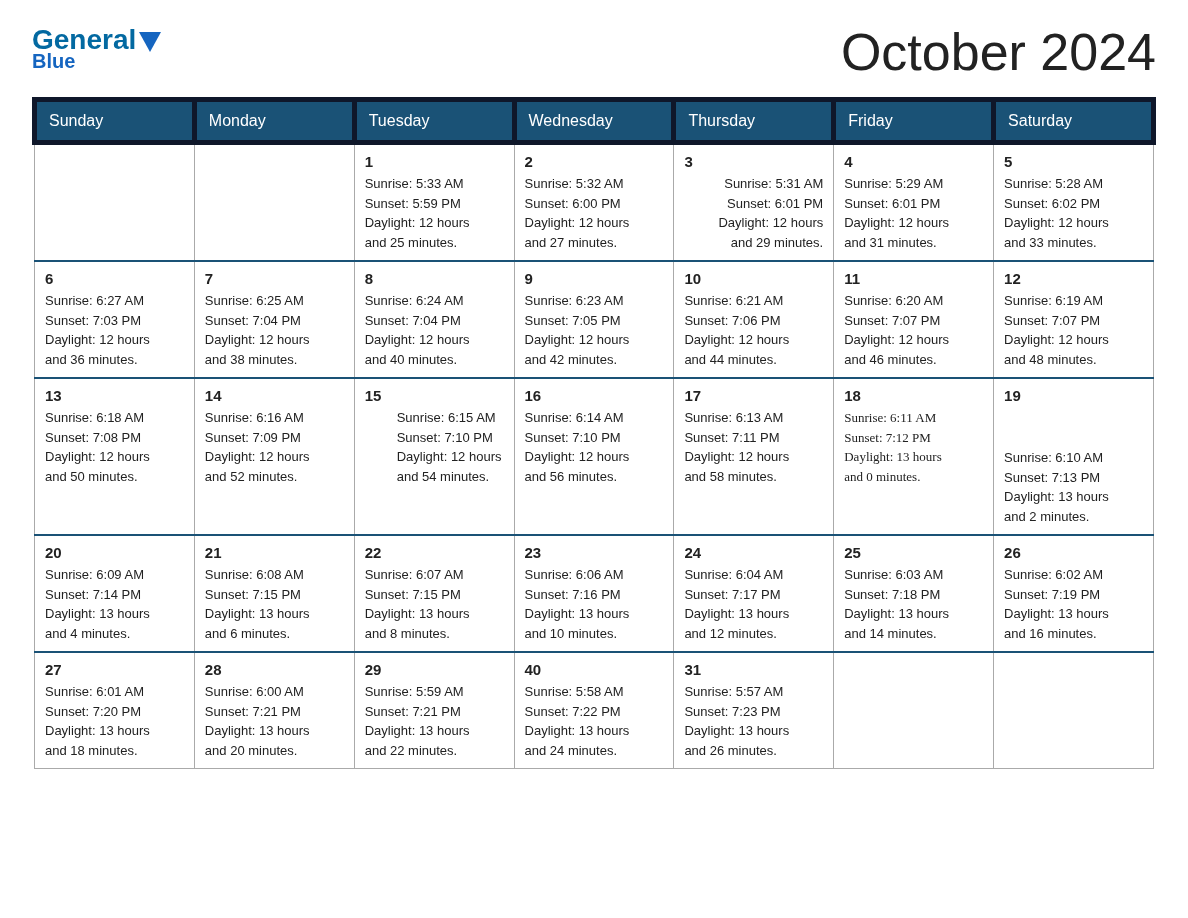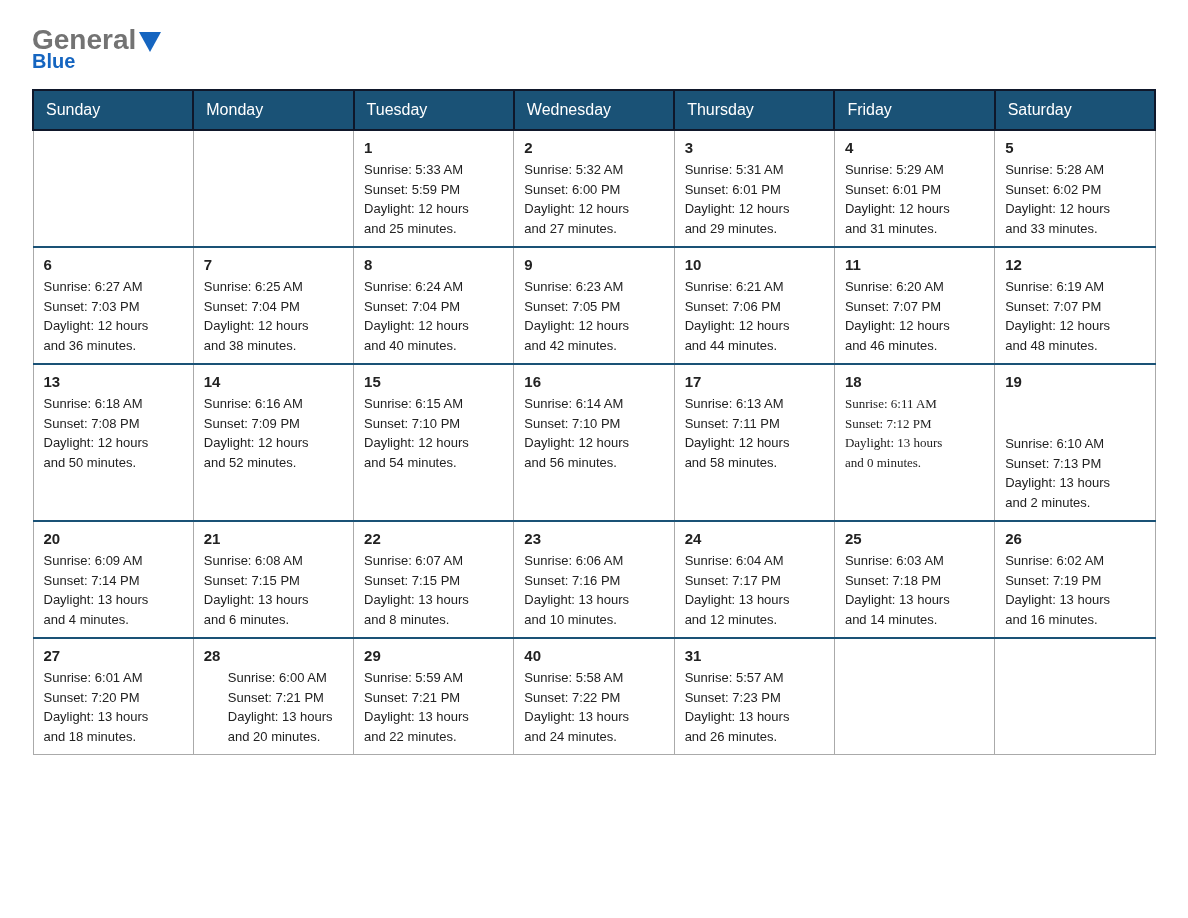--- a/index.html
+++ b/index.html
@@ -11,21 +11,21 @@
     }
     .header {
       display: flex;
       justify-content: space-between;
       align-items: flex-start;
       margin-bottom: 8px;
     }
     .logo-text-general {
       font-size: 28px;
       font-weight: bold;
-      color: #737373;
+      color: #0369a1;
     }
     .logo-text-blue {
       font-size: 20px;
       font-weight: bold;
       color: #1565c0;
     }
     .title-block {
       text-align: right;
     }
     .main-title {
@@ -44,21 +44,21 @@
       border-collapse: collapse;
       margin-top: 16px;
     }
     .calendar th {
       background: #1a5276;
       color: #fff;
       font-size: 16px;
       font-weight: normal;
       padding: 10px 12px;
       text-align: left;
-      border: 2px solid #0f172a;
+      border: 5px solid #0f172a;
     }
     .calendar td {
       vertical-align: top;
       border: 1px solid #aaa;
       padding: 8px 10px;
       width: 14.28%;
       min-height: 100px;
       font-size: 13.5px;
       color: #222;
       background: #fff;
@@ -99,20 +99,21 @@
     <div class="logo-line1">
       <span class="logo-text-general">General</span>
 
       <svg width="22" height="20" viewBox="0 0 22 20" style="margin-left:3px;margin-top:4px;">
         <polygon points="0,0 22,0 11,20" fill="#1565c0"></polygon>
       </svg>
     </div>
     <span class="logo-text-blue" style="margin-top:-6px;">Blue</span>
   </div>
   <div class="title-block">
+    <div class="main-title">October 2024</div>
   </div>
 </div>
 
 <table class="calendar">
   <thead>
     <tr>
 
     <th>Sunday</th>
         <th>Monday</th>
         <th>Tuesday</th>
@@ -135,21 +136,21 @@
         </td>
         <td>
           <span class="day-num">2</span>
           <div class="day-info" style="white-space: pre-line;">Sunrise: 5:32 AM
 Sunset: 6:00 PM
 Daylight: 12 hours
 and 27 minutes.</div>
         </td>
         <td>
           <span class="day-num">3</span>
-          <div class="day-info" style="white-space: pre-line;">Sunrise: 5:31 AM
+          <div class="day-info" style="white-space: pre-line; text-align: right;">Sunrise: 5:31 AM
 Sunset: 6:01 PM
 Daylight: 12 hours
 and 29 minutes.</div>
         </td>
         <td>
           <span class="day-num">4</span>
           <div class="day-info" style="white-space: pre-line;">Sunrise: 5:29 AM
 Sunset: 6:01 PM
 Daylight: 12 hours
 and 31 minutes.</div>
@@ -223,21 +224,21 @@
         </td>
         <td>
           <span class="day-num">14</span>
           <div class="day-info" style="white-space: pre-line;">Sunrise: 6:16 AM
 Sunset: 7:09 PM
 Daylight: 12 hours
 and 52 minutes.</div>
         </td>
         <td>
           <span class="day-num">15</span>
-          <div class="day-info" style="white-space: pre-line;">Sunrise: 6:15 AM
+          <div class="day-info" style="white-space: pre-line; margin-left: 32px;">Sunrise: 6:15 AM
 Sunset: 7:10 PM
 Daylight: 12 hours
 and 54 minutes.</div>
         </td>
         <td>
           <span class="day-num">16</span>
           <div class="day-info" style="white-space: pre-line;">Sunrise: 6:14 AM
 Sunset: 7:10 PM
 Daylight: 12 hours
 and 56 minutes.</div>
@@ -318,21 +319,21 @@
       <tr>
         <td>
           <span class="day-num">27</span>
           <div class="day-info" style="white-space: pre-line;">Sunrise: 6:01 AM
 Sunset: 7:20 PM
 Daylight: 13 hours
 and 18 minutes.</div>
         </td>
         <td>
           <span class="day-num">28</span>
-          <div class="day-info" style="white-space: pre-line; margin-left: 24px;">Sunrise: 6:00 AM
+          <div class="day-info" style="white-space: pre-line;">Sunrise: 6:00 AM
 Sunset: 7:21 PM
 Daylight: 13 hours
 and 20 minutes.</div>
         </td>
         <td>
           <span class="day-num">29</span>
           <div class="day-info" style="white-space: pre-line;">Sunrise: 5:59 AM
 Sunset: 7:21 PM
 Daylight: 13 hours
 and 22 minutes.</div>

